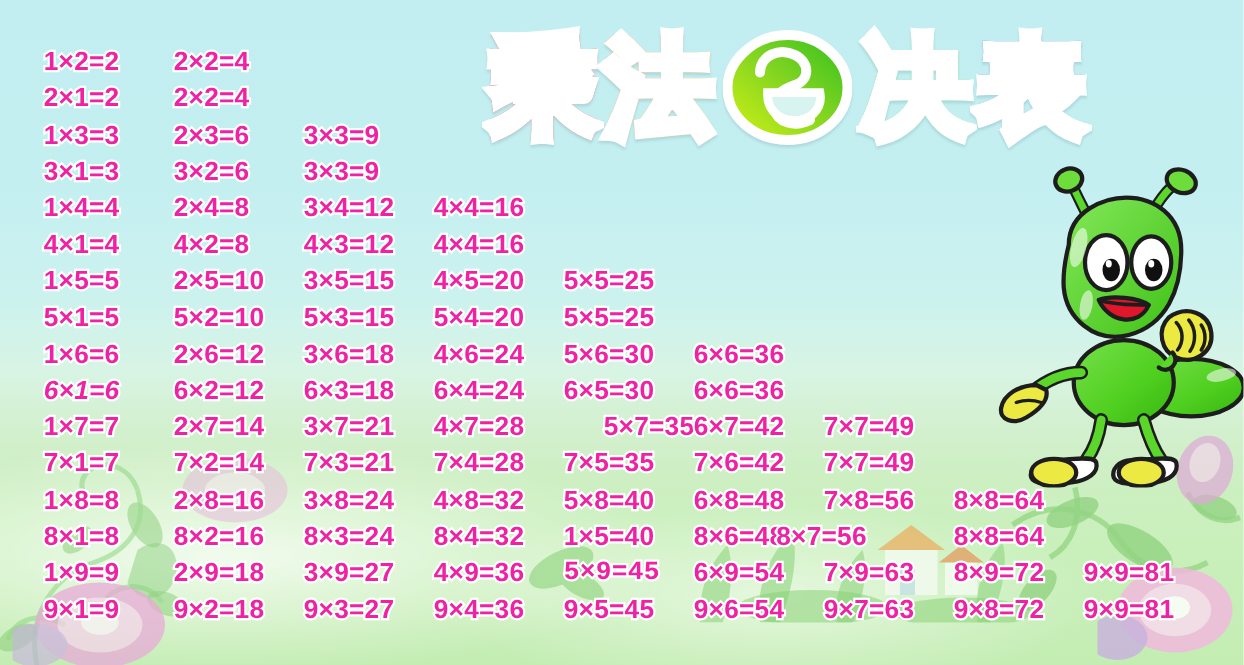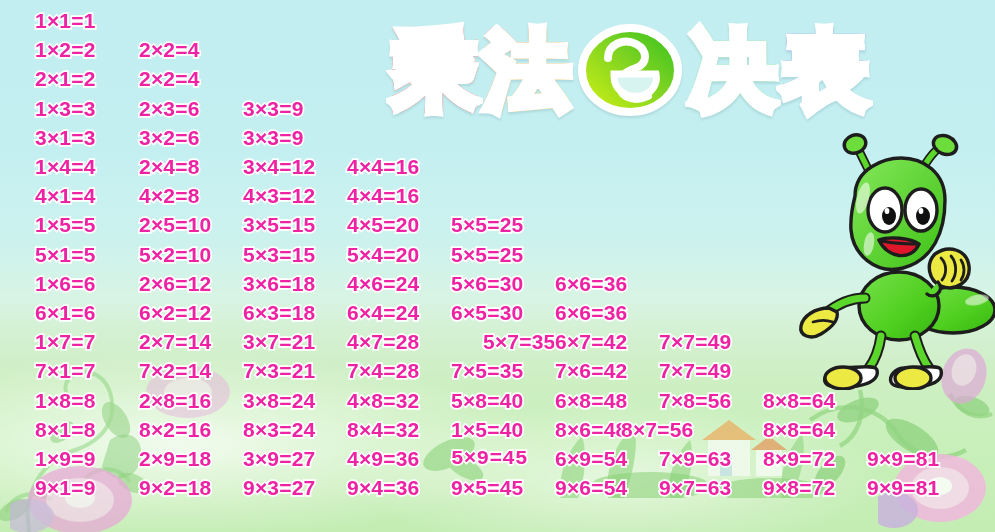--- a/index.html
+++ b/index.html
@@ -298,23 +298,20 @@
         <g stroke="none" fill="#ffffff" opacity=".55">
           <ellipse cx="68" cy="66" rx="6" ry="16" transform="rotate(14 68 66)"></ellipse>
           <ellipse cx="74" cy="112" rx="5" ry="12" transform="rotate(10 74 112)"></ellipse>
           <ellipse cx="182" cy="168" rx="12" ry="5" transform="rotate(-12 182 168)"></ellipse>
         </g>
       </g>
     </svg>
   </div>
 
   <div class="table">
-      <div class="row" style="top: 6px;">
-        <span class="cell" style="left: 35px;">1×1=1</span>
-      </div>
       <div class="row" style="top: 35.2px;">
         <span class="cell" style="left: 35px;">1×2=2</span>
         <span class="cell" style="left: 139px;">2×2=4</span>
       </div>
       <div class="row" style="top: 64.4px;">
         <span class="cell" style="left: 35px;">2×1=2</span>
         <span class="cell" style="left: 139px;">2×2=4</span>
       </div>
       <div class="row" style="top: 93.6px;">
         <span class="cell" style="left: 35px;">1×3=3</span>
@@ -354,21 +351,21 @@
       </div>
       <div class="row" style="top: 268.8px; text-align: center;">
         <span class="cell" style="left: 35px;">1×6=6</span>
         <span class="cell" style="left: 139px;">2×6=12</span>
         <span class="cell" style="left: 243px;">3×6=18</span>
         <span class="cell" style="left: 347px;">4×6=24</span>
         <span class="cell" style="left: 451px;">5×6=30</span>
         <span class="cell" style="left: 555px;">6×6=36</span>
       </div>
       <div class="row" style="top: 298px;">
-        <span class="cell" style="left: 35px;">6×1=6</span>
+        <span class="cell" style="left: 35px; font-style: italic;">6×1=6</span>
         <span class="cell" style="left: 139px;">6×2=12</span>
         <span class="cell" style="left: 243px;">6×3=18</span>
         <span class="cell" style="left: 347px;">6×4=24</span>
         <span class="cell" style="left: 451px;">6×5=30</span>
         <span class="cell" style="left: 555px;">6×6=36</span>
       </div>
       <div class="row" style="top: 327.2px;">
         <span class="cell" style="left: 35px;">1×7=7</span>
         <span class="cell" style="left: 139px;">2×7=14</span>
         <span class="cell" style="left: 243px;">3×7=21</span>

